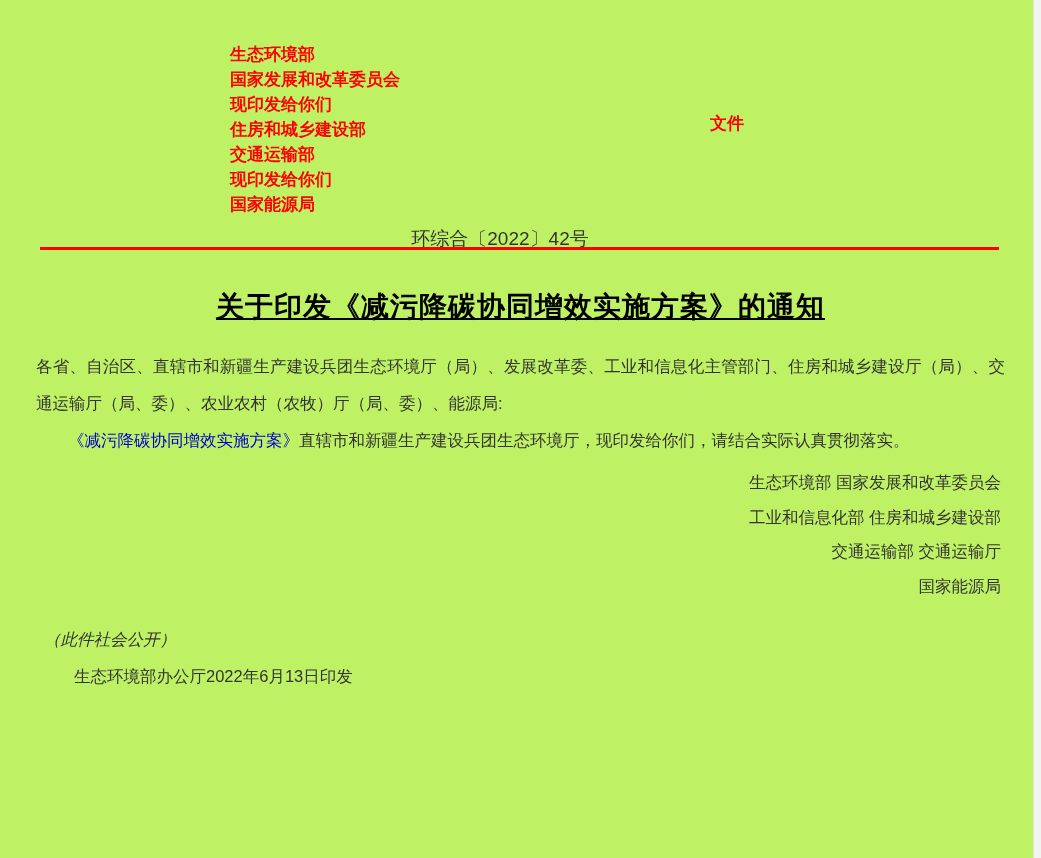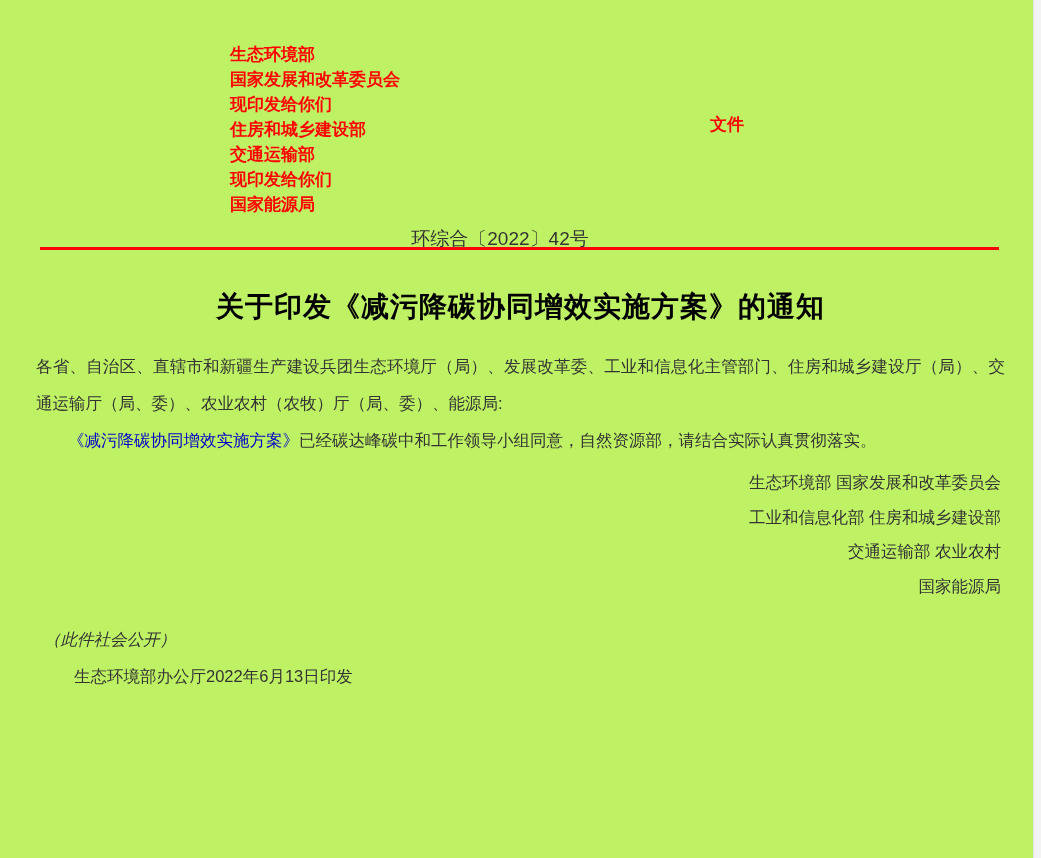--- a/index.html
+++ b/index.html
@@ -35,20 +35,21 @@
     font-size: 17px;
     line-height: 25px;
   }
   .file-label {
     position: absolute;
     left: 710px; top: 74px;
     color: #ff0000;
     font-weight: bold;
     font-size: 17px;
     line-height: 17px;
+    font-family: Liberation Mono, monospace;
   }
   .doc-number {
     position: absolute;
     top: 226px; left: 0;
     width: 1000px;
     text-align: center;
     font-size: 19px;
     color: #333333;
   }
   .red-line {
@@ -59,20 +60,21 @@
   }
   .doc-title {
     position: absolute;
     top: 288px; left: 0;
     width: 1041px;
     text-align: center;
     font-size: 28px;
     font-weight: bold;
     color: #000000;
     letter-spacing: 1px;
+    text-decoration: underline;
   }
   .doc-body {
     position: absolute;
     top: 348px; left: 36px;
     width: 969px;
     font-size: 16.5px;
     color: #333333;
     line-height: 37px;
   }
   .recipients { text-align: justify; }
@@ -109,26 +111,26 @@
   <div class="doc-number">环综合〔2022〕42号</div>
 
   <div class="red-line"></div>
 
   <div class="doc-title">关于印发《减污降碳协同增效实施方案》的通知</div>
 
   <div class="doc-body">
 
     <p class="recipients">各省、自治区、直辖市和新疆生产建设兵团生态环境厅（局）、发展改革委、工业和信息化主管部门、住房和城乡建设厅（局）、交通运输厅（局、委）、农业农村（农牧）厅（局、委）、能源局:</p>
 
-    <p class="link-para"><a class="plan-link" href="#">《减污降碳协同增效实施方案》</a><span>已经碳达峰碳中和工作领导小组同意，自然资源部，请结合实际认真贯彻落实。</span></p>
+    <p class="link-para"><a class="plan-link" href="#">《减污降碳协同增效实施方案》</a><span>直辖市和新疆生产建设兵团生态环境厅，现印发给你们，请结合实际认真贯彻落实。</span></p>
 
     <div class="signatures">
       <div>生态环境部 国家发展和改革委员会</div>
       <div>工业和信息化部 住房和城乡建设部</div>
-      <div>交通运输部 农业农村</div>
+      <div>交通运输部 交通运输厅</div>
       <div>国家能源局</div>
     </div>
 
     <p class="public-note">（此件社会公开）</p>
 
 
     <p class="print-note">生态环境部办公厅2022年6月13日印发</p>
 
   </div>
 

